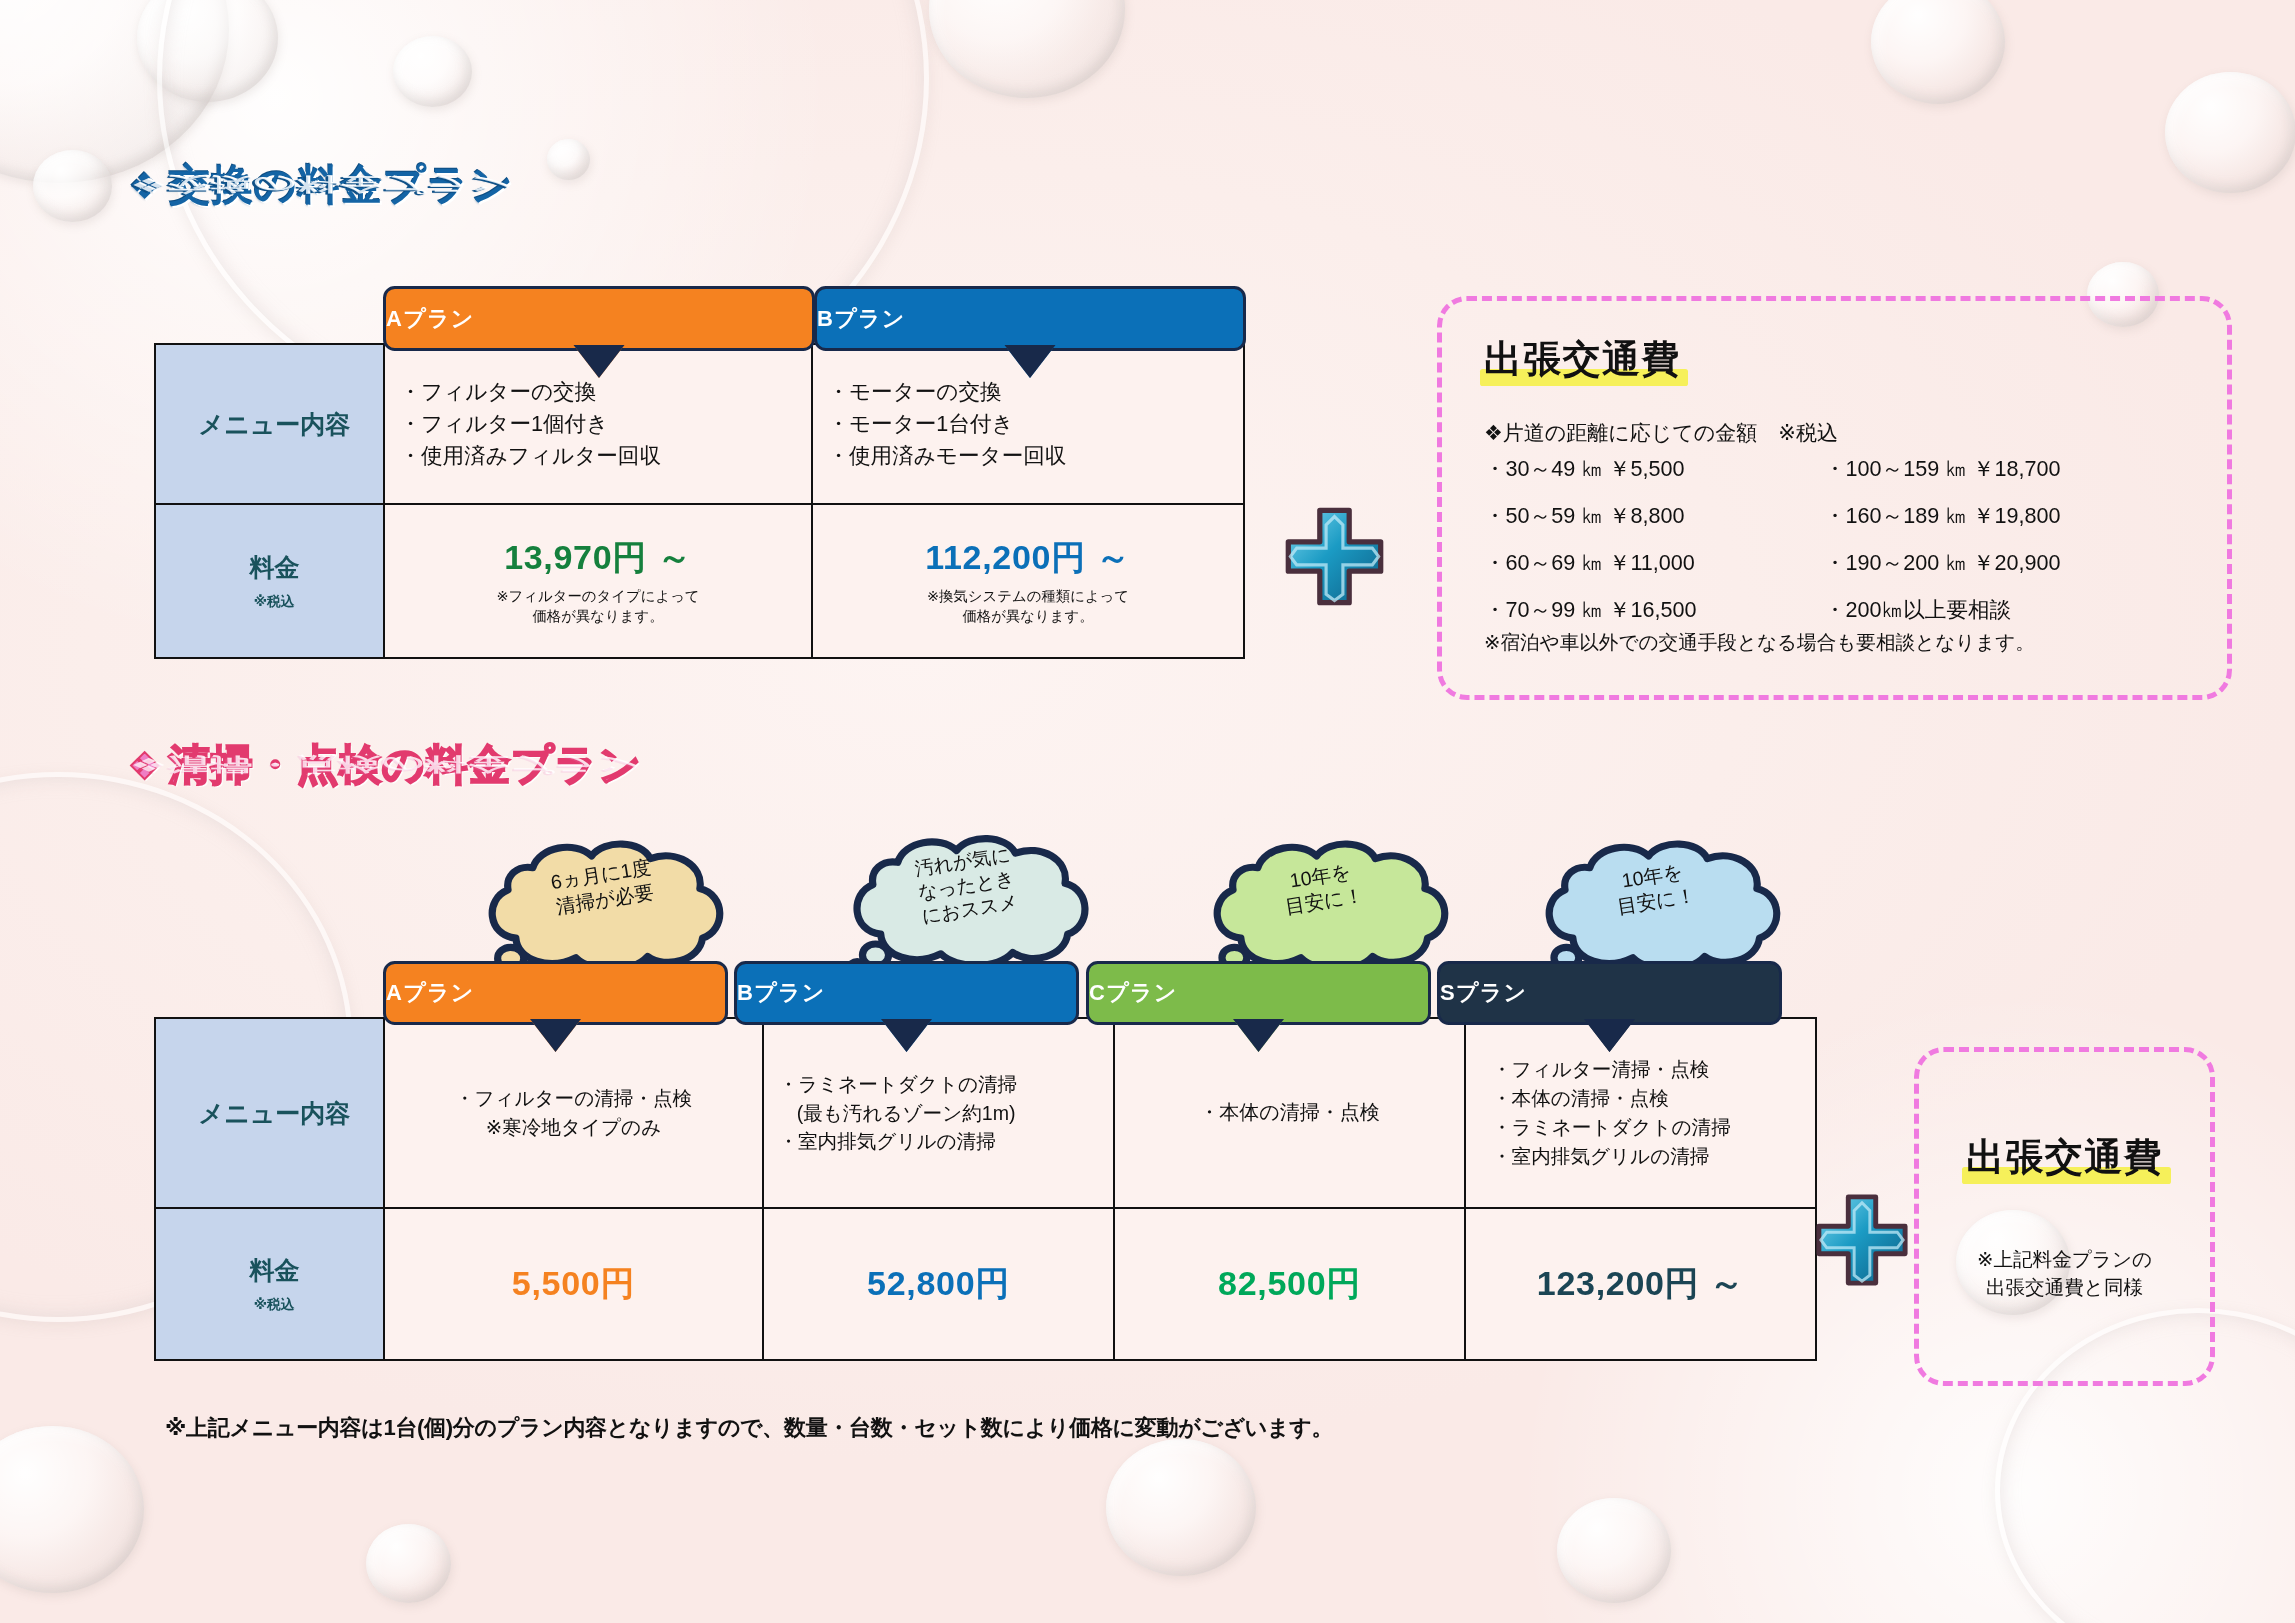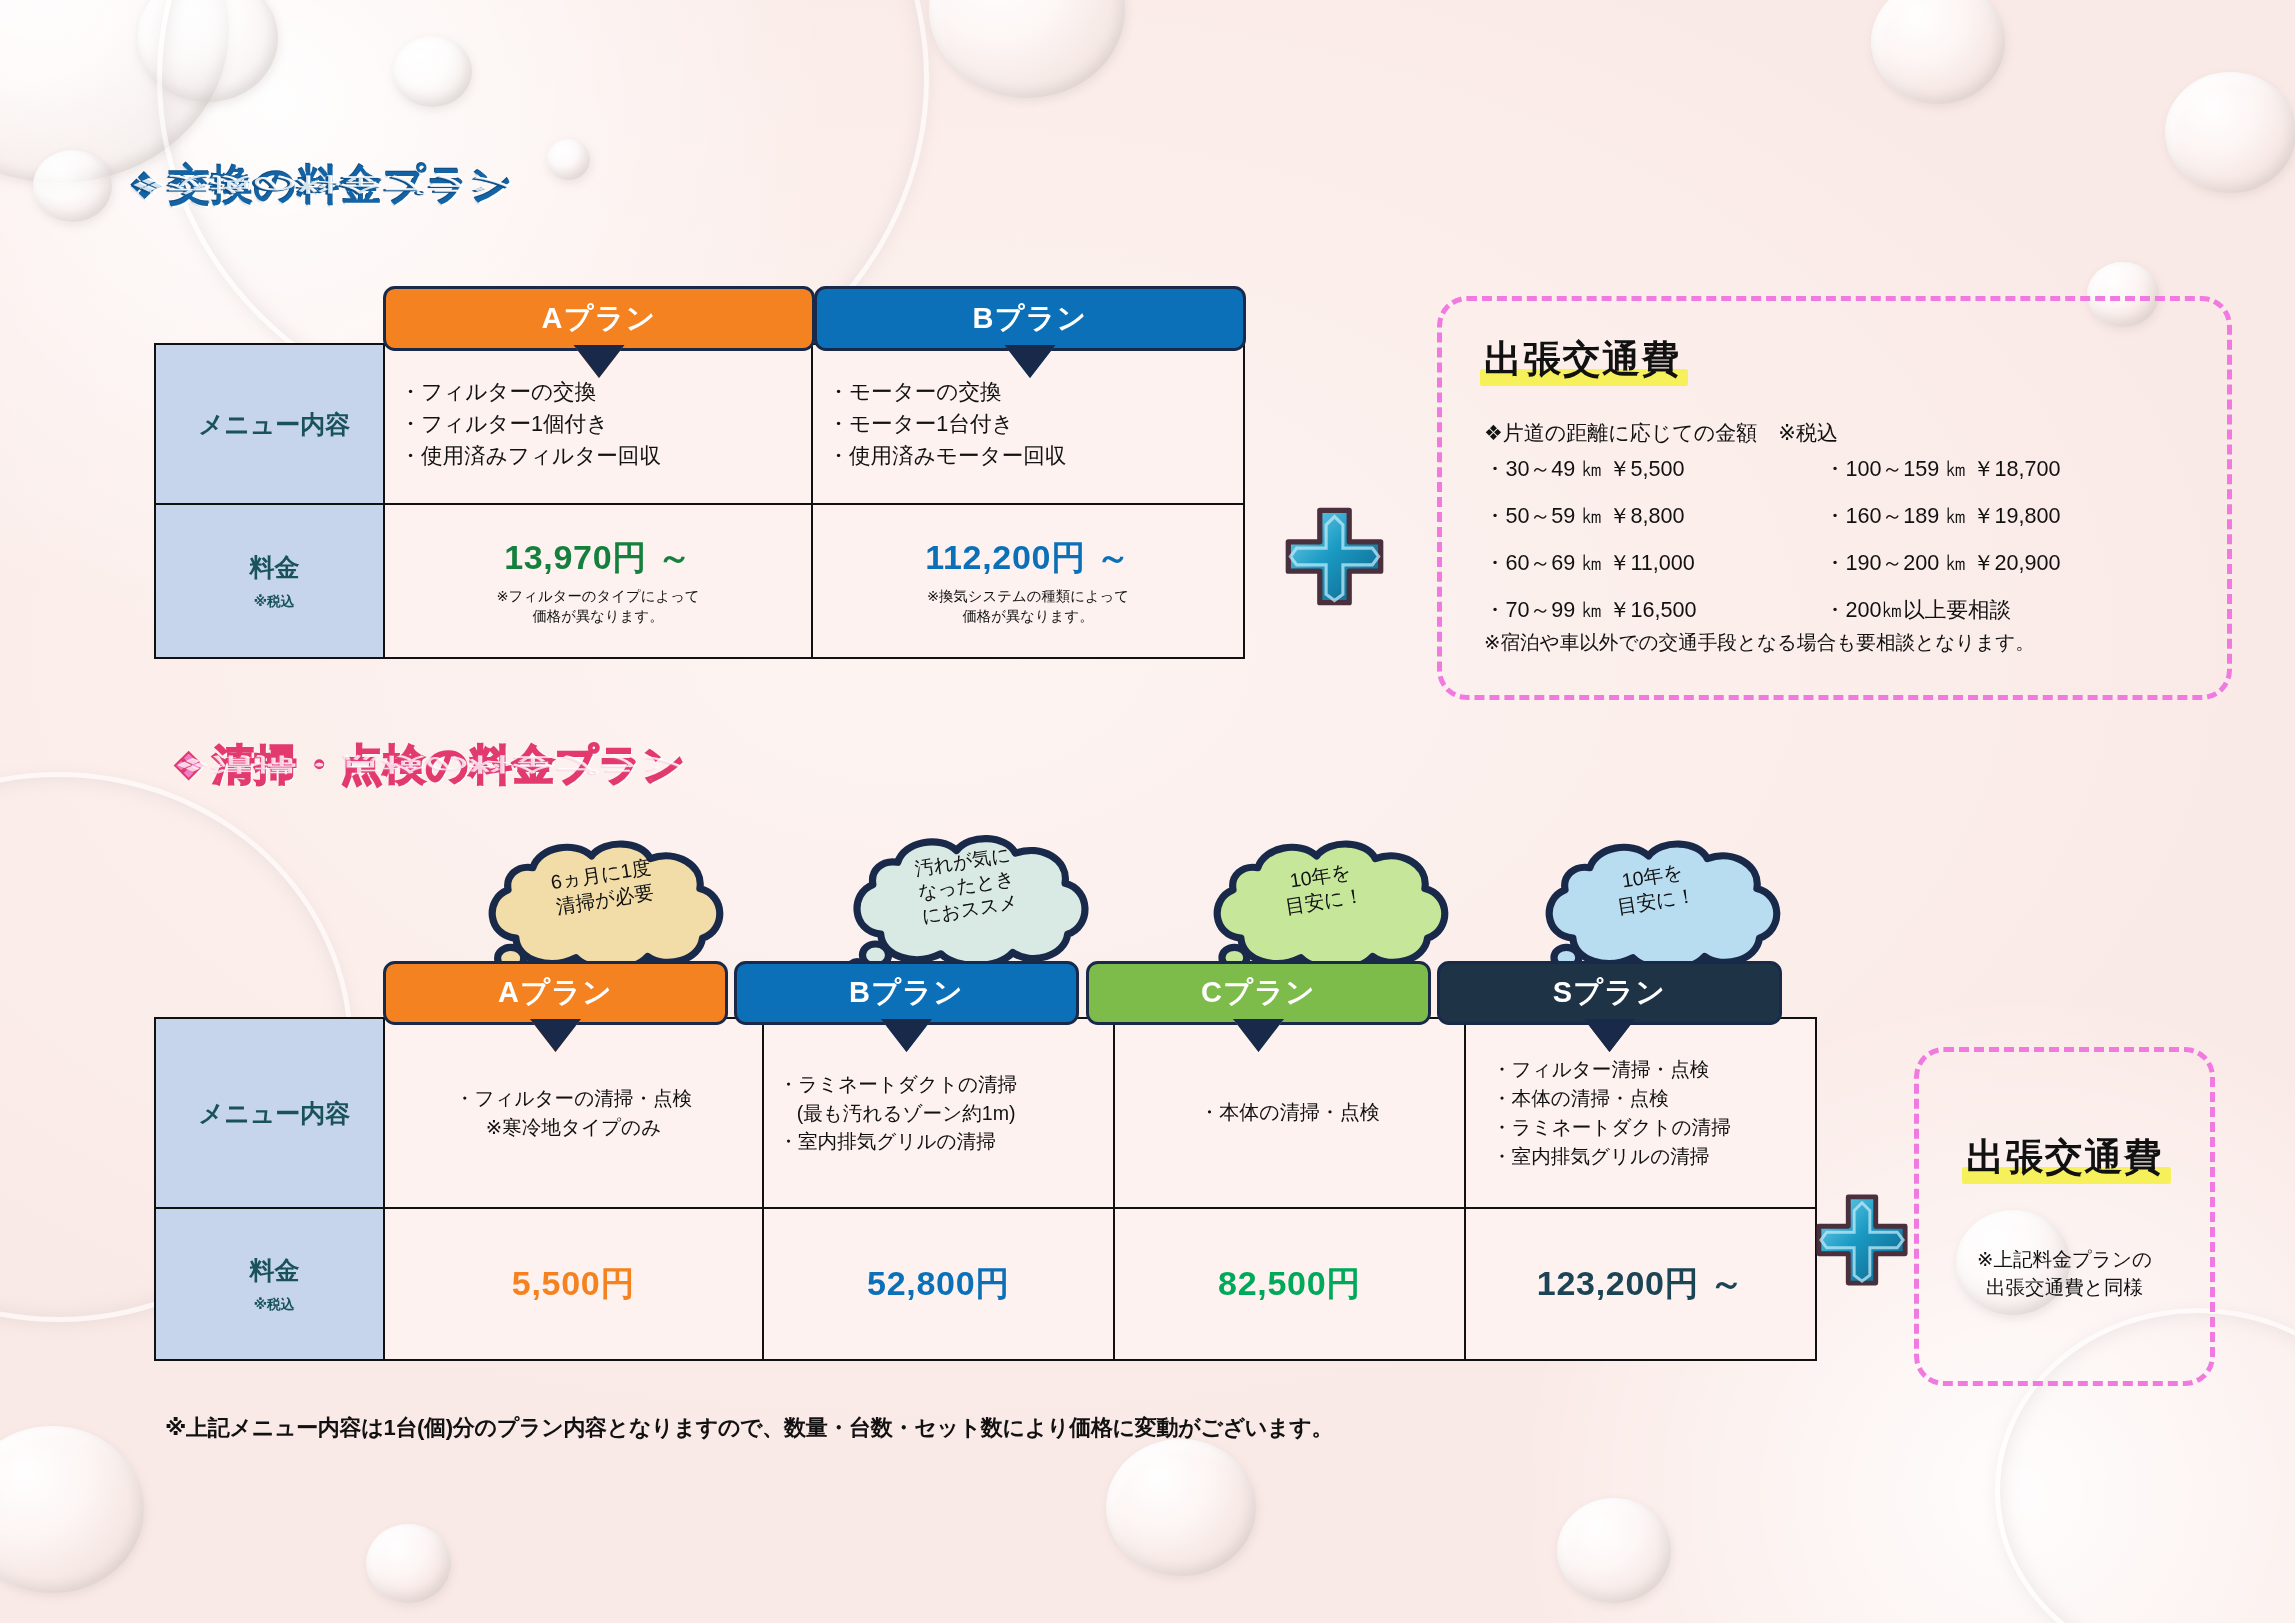--- a/index.html
+++ b/index.html
@@ -55,21 +55,20 @@
     color: rgba(20,100,165,0.18);
     transform: scaleY(-0.45);
     transform-origin: top;
     filter: blur(0.7px);
   }
   #title-2 {
     left: 128px; top: 737px;
     color: #ef7ec4;
     -webkit-text-stroke: 2px #e23a6e;
     text-shadow: 2px 2px 0 rgba(255,255,255,0.85);
-    margin-left: 44px;
   }
   #title-2::after {
     content: attr(data-echo);
     position: absolute; left: 0; top: 41px;
     color: rgba(239,126,196,0.18);
     -webkit-text-stroke: 0;
     transform: scaleY(-0.45);
     transform-origin: top;
     filter: blur(0.7px);
   }
@@ -99,25 +98,24 @@
 
   .price-main { font-size: 34px; font-weight: bold; letter-spacing: 0.7px; }
   .price-note { font-size: 14.4px; color: #111; line-height: 1.38; margin-top: 6.5px; }
 
   
   .tab {
     position: absolute;
     border: 3.3px solid #18294a;
     border-radius: 11.8px;
     color: #fff;
-    font-size: 29px;
+    font-size: 22px;
     font-weight: bold;
     display: flex;
     align-items: center;
-    justify-content: center;
     z-index: 6;
     letter-spacing: 1.3px;
   }
   .tab .nib {
     position: absolute;
     left: 50%;
     bottom: -30px;
     width: 51px; height: 33px;
     margin-left: -25.5px;
     background: inherit;

